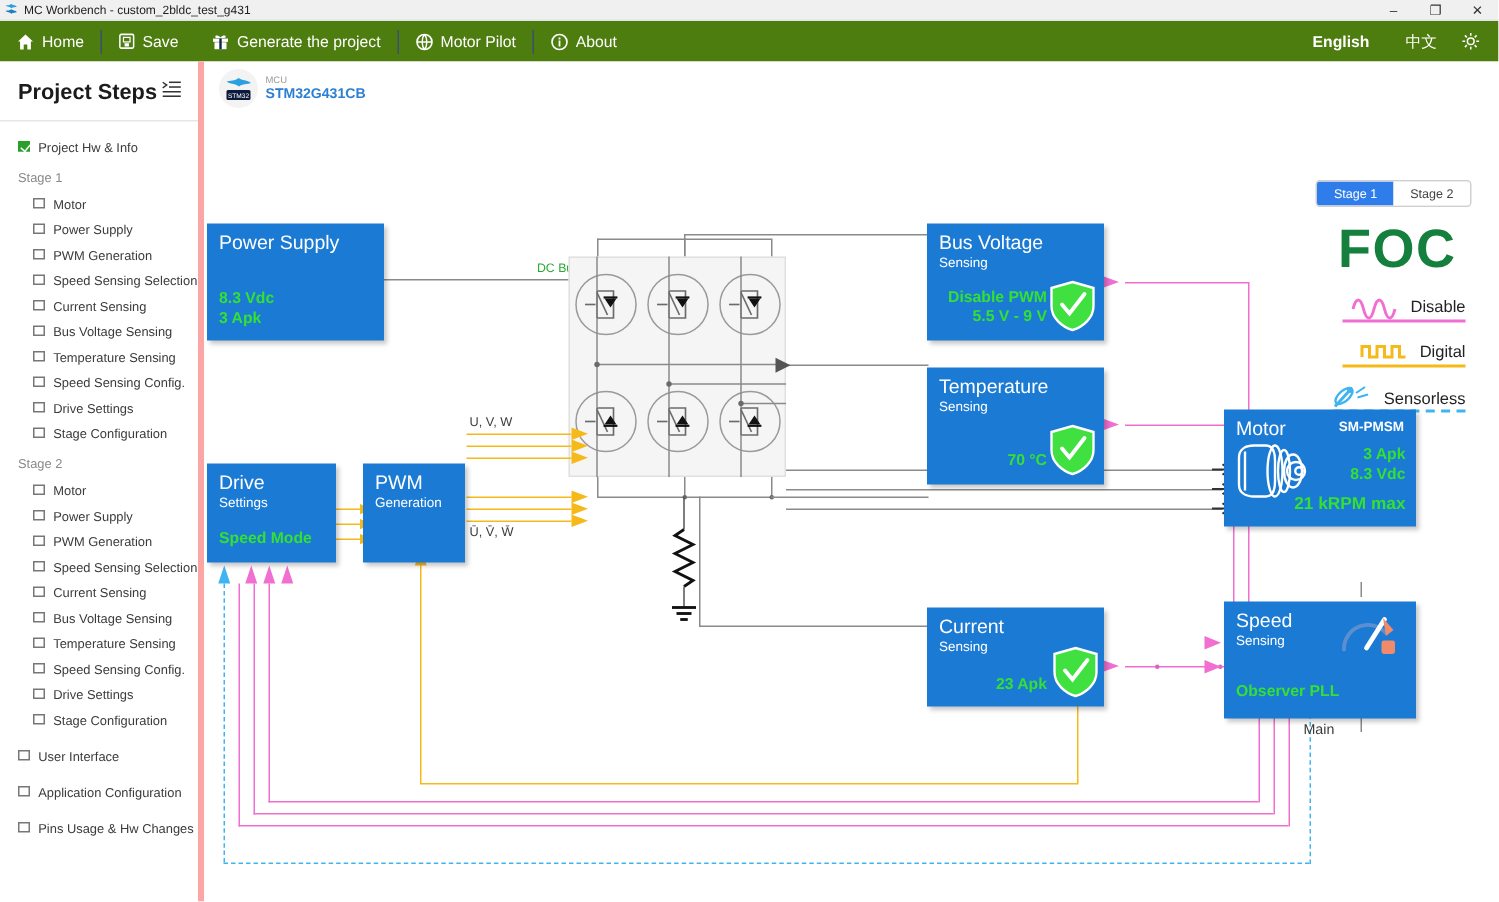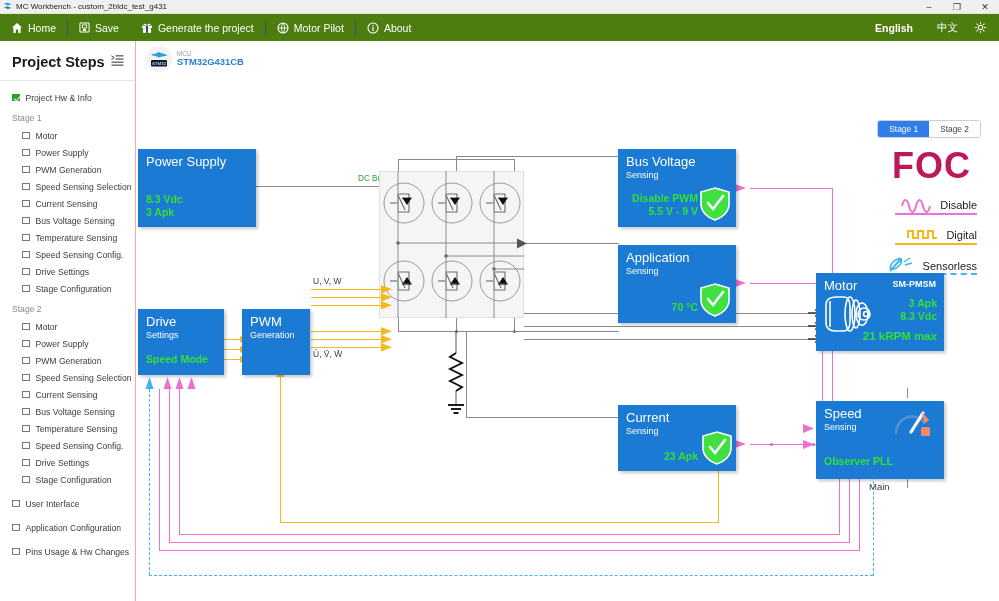--- a/index.html
+++ b/index.html
@@ -58,21 +58,21 @@
   .lang.active { font-weight: bold; }
   .gear-btn { padding: 0 12px 0 4px; display:flex; align-items:center; cursor:pointer; }
 
   
   .body-wrap { display: flex; width: 999px; height: 560px; }
 
   
   .sidebar {
     width: 136px; height: 560px;
     background: #ffffff;
-    border-right: 1px solid #fca5a5;
+    border-right: 4px solid #fca5a5;
     position: relative;
     flex: none;
   }
   .sb-head {
     display: flex; align-items: center; justify-content: space-between;
     padding: 12px 11px 9px 12px;
     border-bottom: 1px solid #e6e6e6;
   }
   .sb-head-title { font-size: 14.5px; font-weight: bold; color: #1b1b1b; }
   .sb-rows { padding-top: 8px; }
@@ -134,21 +134,21 @@
     display: flex; border: 1px solid #cfcfcf; border-radius: 3px; overflow: hidden;
     background: #fff;
   }
   .stage-tab {
     font-size: 8.4px; padding: 3px 11px; cursor: pointer;
     color: #444; background: #fff;
   }
   .stage-tab.active { background: #2e7dea; color: #fff; }
   .foc-title {
     position: absolute; right: 28px; top: 104px;
-    font-size: 36px; font-weight: bold; color: #be185d;
+    font-size: 36px; font-weight: bold; color: #15803d;
     letter-spacing: 1px;
   }
   .legend-row {
     position: absolute; right: 22px;
     display: flex; align-items: center; gap: 7px;
     font-size: 11px; color: #222;
   }
   .legend-row .lbl { padding-bottom: 1px; }
   .leg-analog { top: 156px; }
   .leg-digital { top: 186px; }
@@ -732,21 +732,21 @@
 5.5 V - 9 V</span>
     <span class="shield" style="right:6px; top:38px;">
       <svg width="30" height="34" viewBox="0 0 30 34">
         <path d="M15 1 L29 5 V17 C29 25 22 31 15 33 C8 31 1 25 1 17 V5 Z" fill="#3fe03f" stroke="#ffffff" stroke-width="1.6"></path>
         <path d="M8 16 L13 22 L23 9" stroke="#fff" stroke-width="2.6" fill="none" stroke-linecap="round"></path>
       </svg>
     </span>
   </div>
 
   <div class="box" style="left:482px; top:204px; width:118px; height:78px;">
-    <span class="b-title">Application</span>
+    <span class="b-title">Temperature</span>
     <span class="b-sub">Sensing</span>
     <span class="b-val" style="right:38px; top:56px; text-align:right;">70 °C</span>
     <span class="shield" style="right:6px; top:38px;">
       <svg width="30" height="34" viewBox="0 0 30 34">
         <path d="M15 1 L29 5 V17 C29 25 22 31 15 33 C8 31 1 25 1 17 V5 Z" fill="#3fe03f" stroke="#ffffff" stroke-width="1.6"></path>
         <path d="M8 16 L13 22 L23 9" stroke="#fff" stroke-width="2.6" fill="none" stroke-linecap="round"></path>
       </svg>
     </span>
   </div>
 

